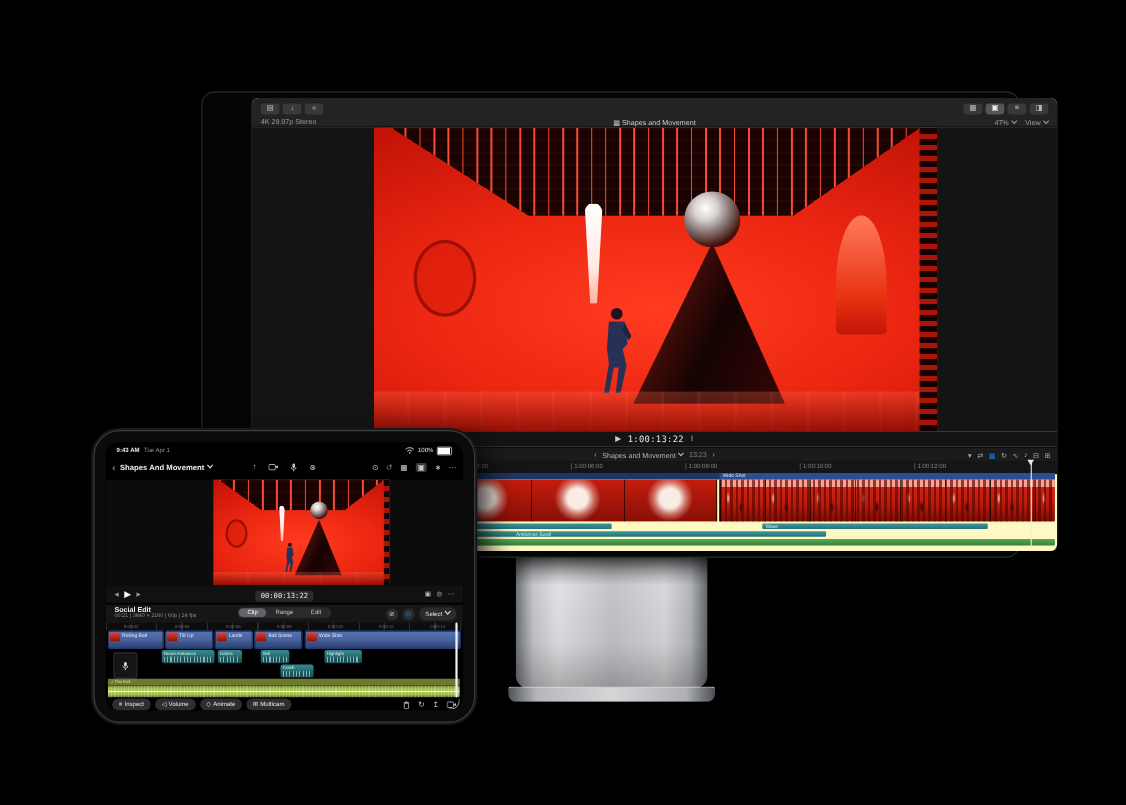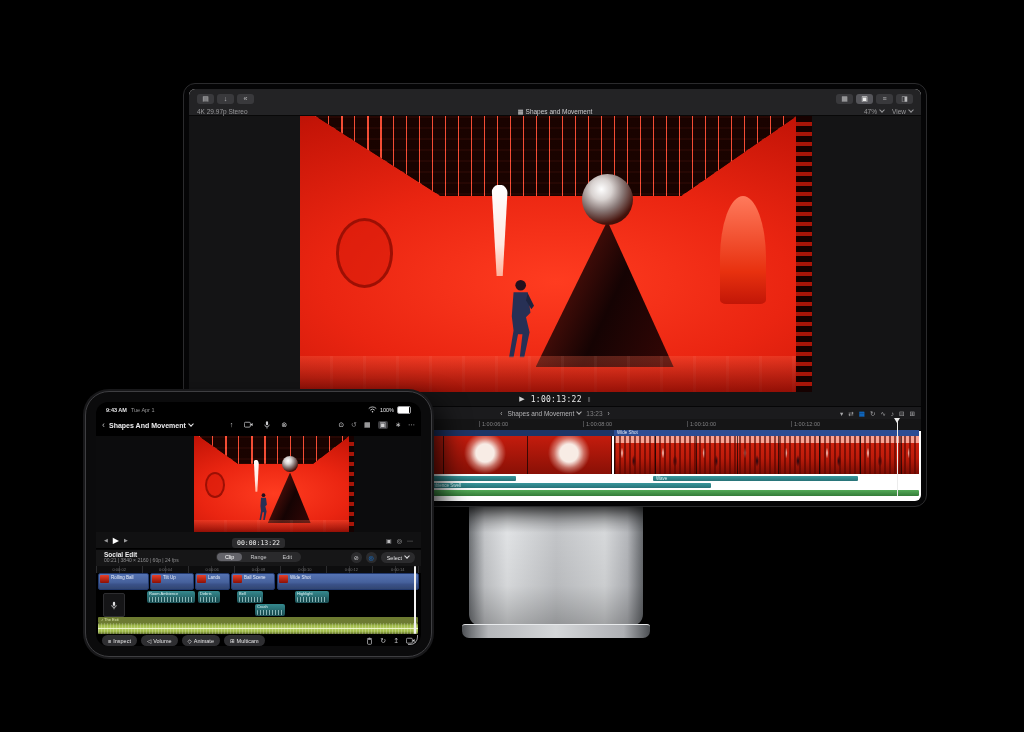--- a/index.html
+++ b/index.html
@@ -12,21 +12,21 @@
   .stand{left:462px;top:500px;width:188px;height:138px;z-index:0;}
   .stand-neck{position:absolute;left:7px;right:7px;top:0;bottom:12px;border-radius:4px 4px 12px 12px;
     background:linear-gradient(90deg,#6f7276 0,#c3c5c8 9%,#e0e2e4 22%,#c2c4c7 50%,#d6d8da 78%,#b4b6ba 91%,#64676b 100%);}
   .stand-neck:after{content:"";position:absolute;inset:0;border-radius:inherit;
     background:linear-gradient(180deg,rgba(0,0,0,.45),rgba(0,0,0,0) 26%,rgba(0,0,0,.05) 68%,rgba(0,0,0,.25));}
   .stand-foot{position:absolute;left:0;right:0;bottom:0;height:13px;border-radius:3px 3px 7px 7px;
     border-top:1px solid #e8eaec;
     background:linear-gradient(90deg,#53565a,#b5b7ba 14%,#d4d6d8 50%,#aeb0b4 86%,#4b4e52);}
   .monitor{left:183px;top:83px;width:744px;height:424px;background:#050506;border:1px solid #2b2b2d;
     border-radius:12px;padding:5px;box-sizing:border-box;z-index:1;box-shadow:0 2px 18px rgba(0,0,0,.9);}
-  .mac-screen{position:relative;width:100%;height:100%;background:#ffffff;border-radius:6px;overflow:hidden;}
+  .mac-screen{position:relative;width:100%;height:100%;background:#fef9c3;border-radius:6px;overflow:hidden;margin-left:40px;}
   .mac-toolbar{position:absolute;top:0;left:0;right:0;height:26px;background:#232325;border-bottom:1px solid #080808;}
   .mac-tb-top{display:flex;align-items:center;height:14px;padding:3px 8px 0;}
   .tb-ic{width:17px;height:10px;background:#39393c;border-radius:3px;color:#b9b9bb;font-size:7px;line-height:10px;
     text-align:center;margin-right:3px;}
   .tb-ic.sel{background:#55555a;color:#eee;}
   .mac-tb-bot{display:flex;align-items:center;height:11px;padding:0 8px;font-size:6.5px;color:#98989a;position:relative;}
   .mac-title{position:absolute;left:0;right:0;text-align:center;color:#cbcbcd;font-size:6.5px;}
   .mac-viewer{position:absolute;top:27px;left:0;right:0;height:276px;background:#141415;}
   
   .scene{position:absolute;overflow:hidden;background:radial-gradient(120% 95% at 50% 60%,#ff3c20 0%,#ea2511 38%,#c41407 72%,#8d0c03 100%);}

